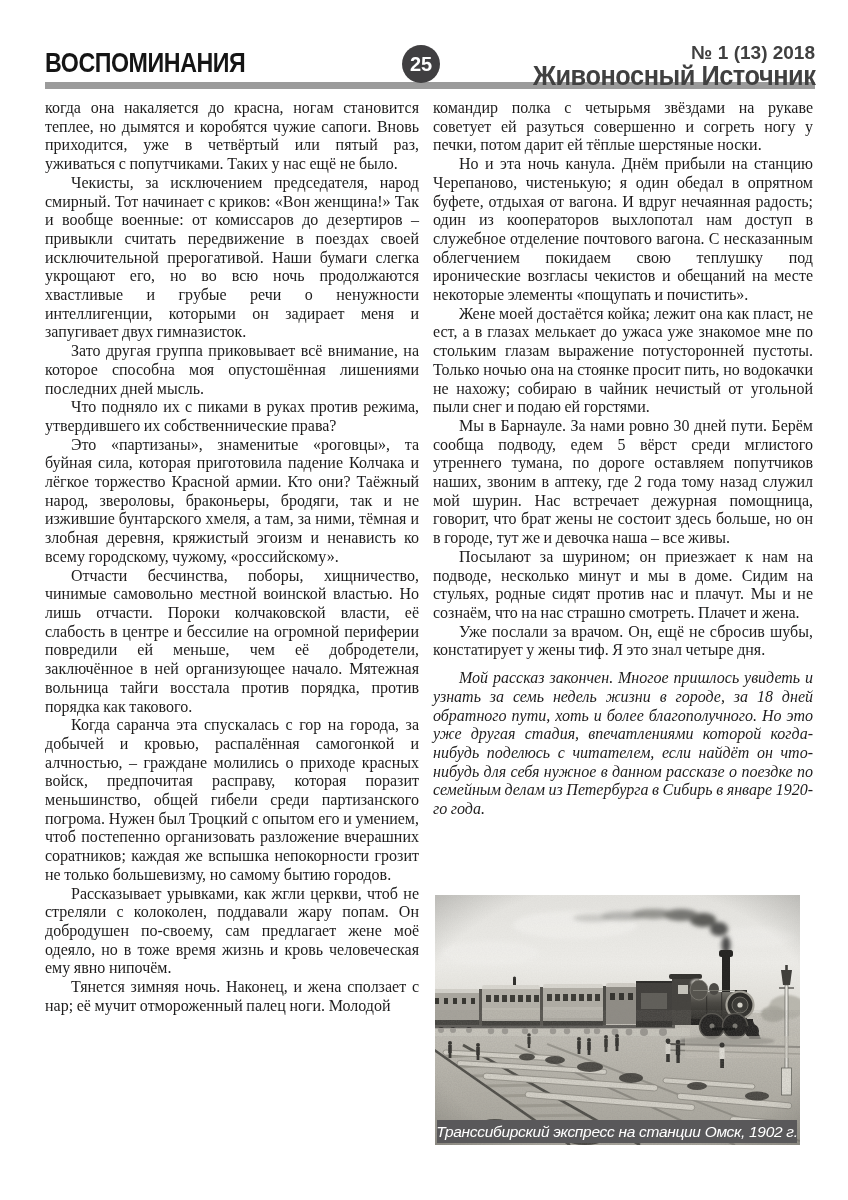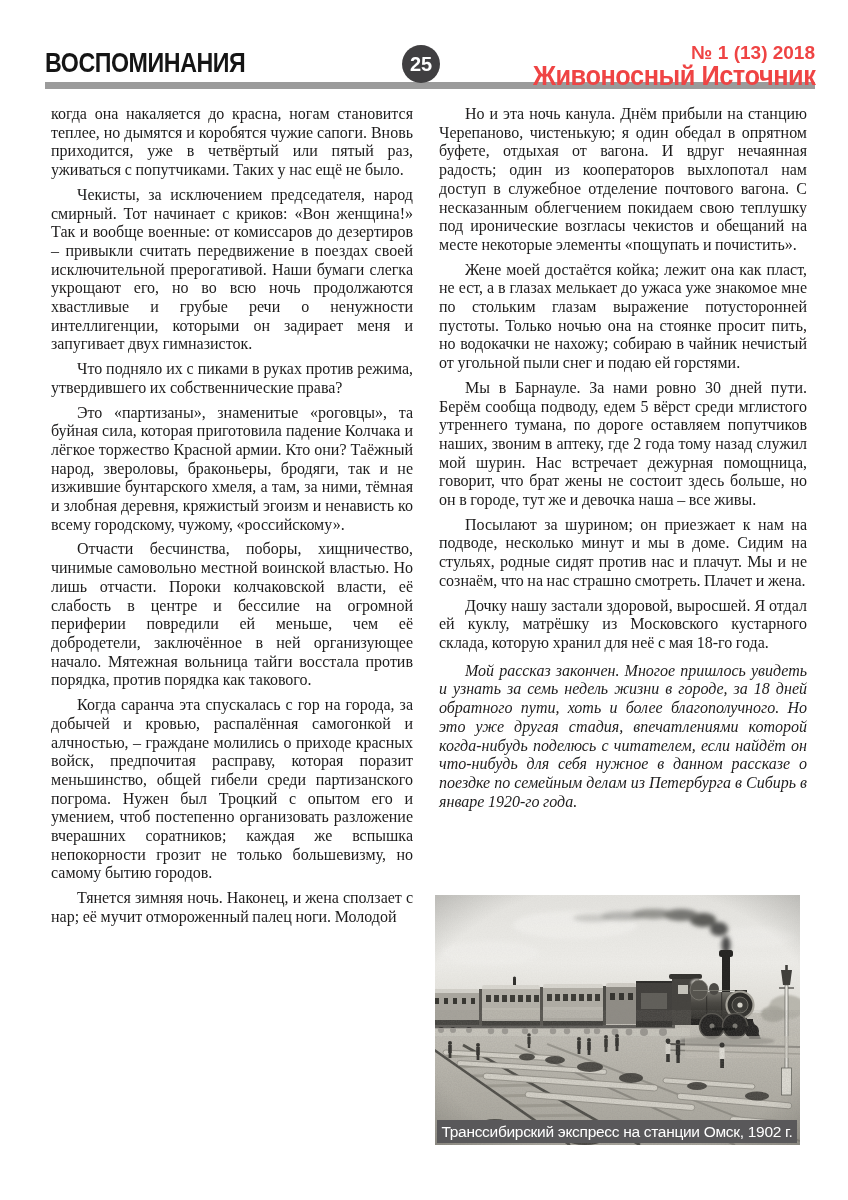--- a/index.html
+++ b/index.html
@@ -7,70 +7,73 @@
         font-family:"Liberation Serif",serif;color:#1d1c1c;}
   
   .section-title{position:absolute;left:45px;top:50px;z-index:3;
       font-family:"Liberation Sans",sans-serif;font-weight:bold;font-size:27px;line-height:27px;
       letter-spacing:-0.5px;transform:scaleX(.86);transform-origin:left center;color:#151515;}
   .header-rule{position:absolute;left:45px;right:33px;top:82px;height:7px;background:#9b9b9b;z-index:1;}
   .page-badge{position:absolute;left:402px;top:45px;width:38px;height:38px;border-radius:50%;
       background:#403f41;z-index:4;display:flex;align-items:center;justify-content:center;
       font-family:"Liberation Sans",sans-serif;font-weight:bold;font-size:20px;color:#ffffff;}
   .issue-block{position:absolute;right:33px;top:42px;text-align:right;z-index:3;
-      font-family:"Liberation Sans",sans-serif;font-weight:bold;color:#ef4444;}
+      font-family:"Liberation Sans",sans-serif;font-weight:bold;color:#404040;}
   .issue-number{font-size:19px;line-height:21px;}
   .magazine-title{font-size:27px;line-height:27px;letter-spacing:-0.5px;
       transform:scaleX(.94);transform-origin:right center;}
   
   .col{position:absolute;top:99px;text-align:justify;font-size:16px;line-height:18.7px;
        word-spacing:-0.4px;}
   .col-left{left:45px;width:374px;}
   .col-right{left:433px;width:380px;}
-  .para{margin:6px;text-indent:26px;}
+  .para{margin:0;text-indent:26px;}
   .para.noindent{text-indent:0;}
   .para.closing{font-style:italic;margin-top:9px;}
   
   .photo{position:absolute;left:435px;top:895px;width:365px;height:250px;margin:0;
          background:#e9e8e4;box-shadow:inset 0 0 18px rgba(40,40,35,.25);}
   .photo svg{display:block;}
   .photo-caption{position:absolute;left:2px;right:3px;bottom:2px;height:23px;
       background:#59585a;color:#ffffff;display:flex;align-items:center;justify-content:center;
-      font-family:"Liberation Sans",sans-serif;font-size:15.5px;letter-spacing:-0.3px;white-space:nowrap;}
+      font-family:"Liberation Sans",sans-serif;font-size:15.5px;letter-spacing:-0.3px;white-space:nowrap;font-style:italic;}
 </style>
 </head>
 <body>
 
 <div class="page">
 
   <div class="section-title">ВОСПОМИНАНИЯ</div>
   <div class="header-rule"></div>
   <div class="page-badge">
     <span>25</span>
   </div>
   <div class="issue-block">
     <div class="issue-number">№ 1 (13) 2018</div>
     <div class="magazine-title">Живоносный Источник</div>
   </div>
 
   <div class="col col-left">
       <p class="para noindent">когда она накаляется до красна, ногам становится теплее, но дымятся и коробятся чужие сапоги. Вновь приходится, уже в четвёртый или пятый раз, уживаться с попутчиками. Таких у нас ещё не было.</p>
       <p class="para">Чекисты, за исключением председателя, народ смирный. Тот начинает с криков: «Вон женщина!» Так и вообще военные: от комиссаров до дезертиров – привыкли считать передвижение в поездах своей исключительной прерогативой. Наши бумаги слегка укрощают его, но во всю ночь продолжаются хвастливые и грубые речи о ненужности интеллигенции, которыми он задирает меня и запугивает двух гимназисток.</p>
+      <p class="para">Зато другая группа приковывает всё внимание, на которое способна моя опустошённая лишениями последних дней мысль.</p>
       <p class="para">Что подняло их с пиками в руках против режима, утвердившего их собственнические права?</p>
       <p class="para">Это «партизаны», знаменитые «роговцы», та буйная сила, которая приготовила падение Колчака и лёгкое торжество Красной армии. Кто они? Таёжный народ, звероловы, браконьеры, бродяги, так и не изжившие бунтарского хмеля, а там, за ними, тёмная и злобная деревня, кряжистый эгоизм и ненависть ко всему городскому, чужому, «российскому».</p>
       <p class="para">Отчасти бесчинства, поборы, хищничество, чинимые самовольно местной воинской властью. Но лишь отчасти. Пороки колчаковской власти, её слабость в центре и бессилие на огромной периферии повредили ей меньше, чем её добродетели, заключённое в ней организующее начало. Мятежная вольница тайги восстала против порядка, против порядка как такового.</p>
       <p class="para">Когда саранча эта спускалась с гор на города, за добычей и кровью, распалённая самогонкой и алчностью, – граждане молились о приходе красных войск, предпочитая расправу, которая поразит меньшинство, общей гибели среди партизанского погрома. Нужен был Троцкий с опытом его и умением, чтоб постепенно организовать разложение вчерашних соратников; каждая же вспышка непокорности грозит не только большевизму, но самому бытию городов.</p>
+      <p class="para">Рассказывает урывками, как жгли церкви, чтоб не стреляли с колоколен, поддавали жару попам. Он добродушен по-своему, сам предлагает жене моё одеяло, но в тоже время жизнь и кровь человеческая ему явно нипочём.</p>
       <p class="para">Тянется зимняя ночь. Наконец, и жена сползает с нар; её мучит отмороженный палец ноги. Молодой</p>
     </div>
   <div class="col col-right">
+      <p class="para noindent">командир полка с четырьмя звёздами на рукаве советует ей разуться совершенно и согреть ногу у печки, потом дарит ей тёплые шерстяные носки.</p>
       <p class="para">Но и эта ночь канула. Днём прибыли на станцию Черепаново, чистенькую; я один обедал в опрятном буфете, отдыхая от вагона. И вдруг нечаянная радость; один из кооператоров выхлопотал нам доступ в служебное отделение почтового вагона. С несказанным облегчением покидаем свою теплушку под иронические возгласы чекистов и обещаний на месте некоторые элементы «пощупать и почистить».</p>
       <p class="para">Жене моей достаётся койка; лежит она как пласт, не ест, а в глазах мелькает до ужаса уже знакомое мне по стольким глазам выражение потусторонней пустоты. Только ночью она на стоянке просит пить, но водокачки не нахожу; собираю в чайник нечистый от угольной пыли снег и подаю ей горстями.</p>
       <p class="para">Мы в Барнауле. За нами ровно 30 дней пути. Берём сообща подводу, едем 5 вёрст среди мглистого утреннего тумана, по дороге оставляем попутчиков наших, звоним в аптеку, где 2 года тому назад служил мой шурин. Нас встречает дежурная помощница, говорит, что брат жены не состоит здесь больше, но он в городе, тут же и девочка наша – все живы.</p>
       <p class="para">Посылают за шурином; он приезжает к нам на подводе, несколько минут и мы в доме. Сидим на стульях, родные сидят против нас и плачут. Мы и не сознаём, что на нас страшно смотреть. Плачет и жена.</p>
-      <p class="para">Дочку нашу застали здоровой, выросшей. Я отдал ей куклу, матрёшку из Московского кустарного склада, которую хранил для неё с мая 18-го года.</p>
+      <p class="para">Уже послали за врачом. Он, ещё не сбросив шубы, констатирует у жены тиф. Я это знал четыре дня.</p>
       <p class="para closing">Мой рассказ закончен. Многое пришлось увидеть и узнать за семь недель жизни в городе, за 18 дней обратного пути, хоть и более благополучного. Но это уже другая стадия, впечатлениями которой когда-нибудь поделюсь с читателем, если найдёт он что-нибудь для себя нужное в данном рассказе о поездке по семейным делам из Петербурга в Сибирь в январе 1920-го года.</p>
     </div>
 
   <figure class="photo">
     <svg viewBox="0 0 365 250" width="365" height="250" preserveAspectRatio="none" xmlns="http://www.w3.org/2000/svg">
       <defs>
         <linearGradient id="sky" x1="0" y1="0" x2="0" y2="1">
           <stop offset="0" stop-color="#e4e3df"></stop>
             <stop offset="0.55" stop-color="#eeede9"></stop>
             <stop offset="1" stop-color="#dddbd4"></stop>

